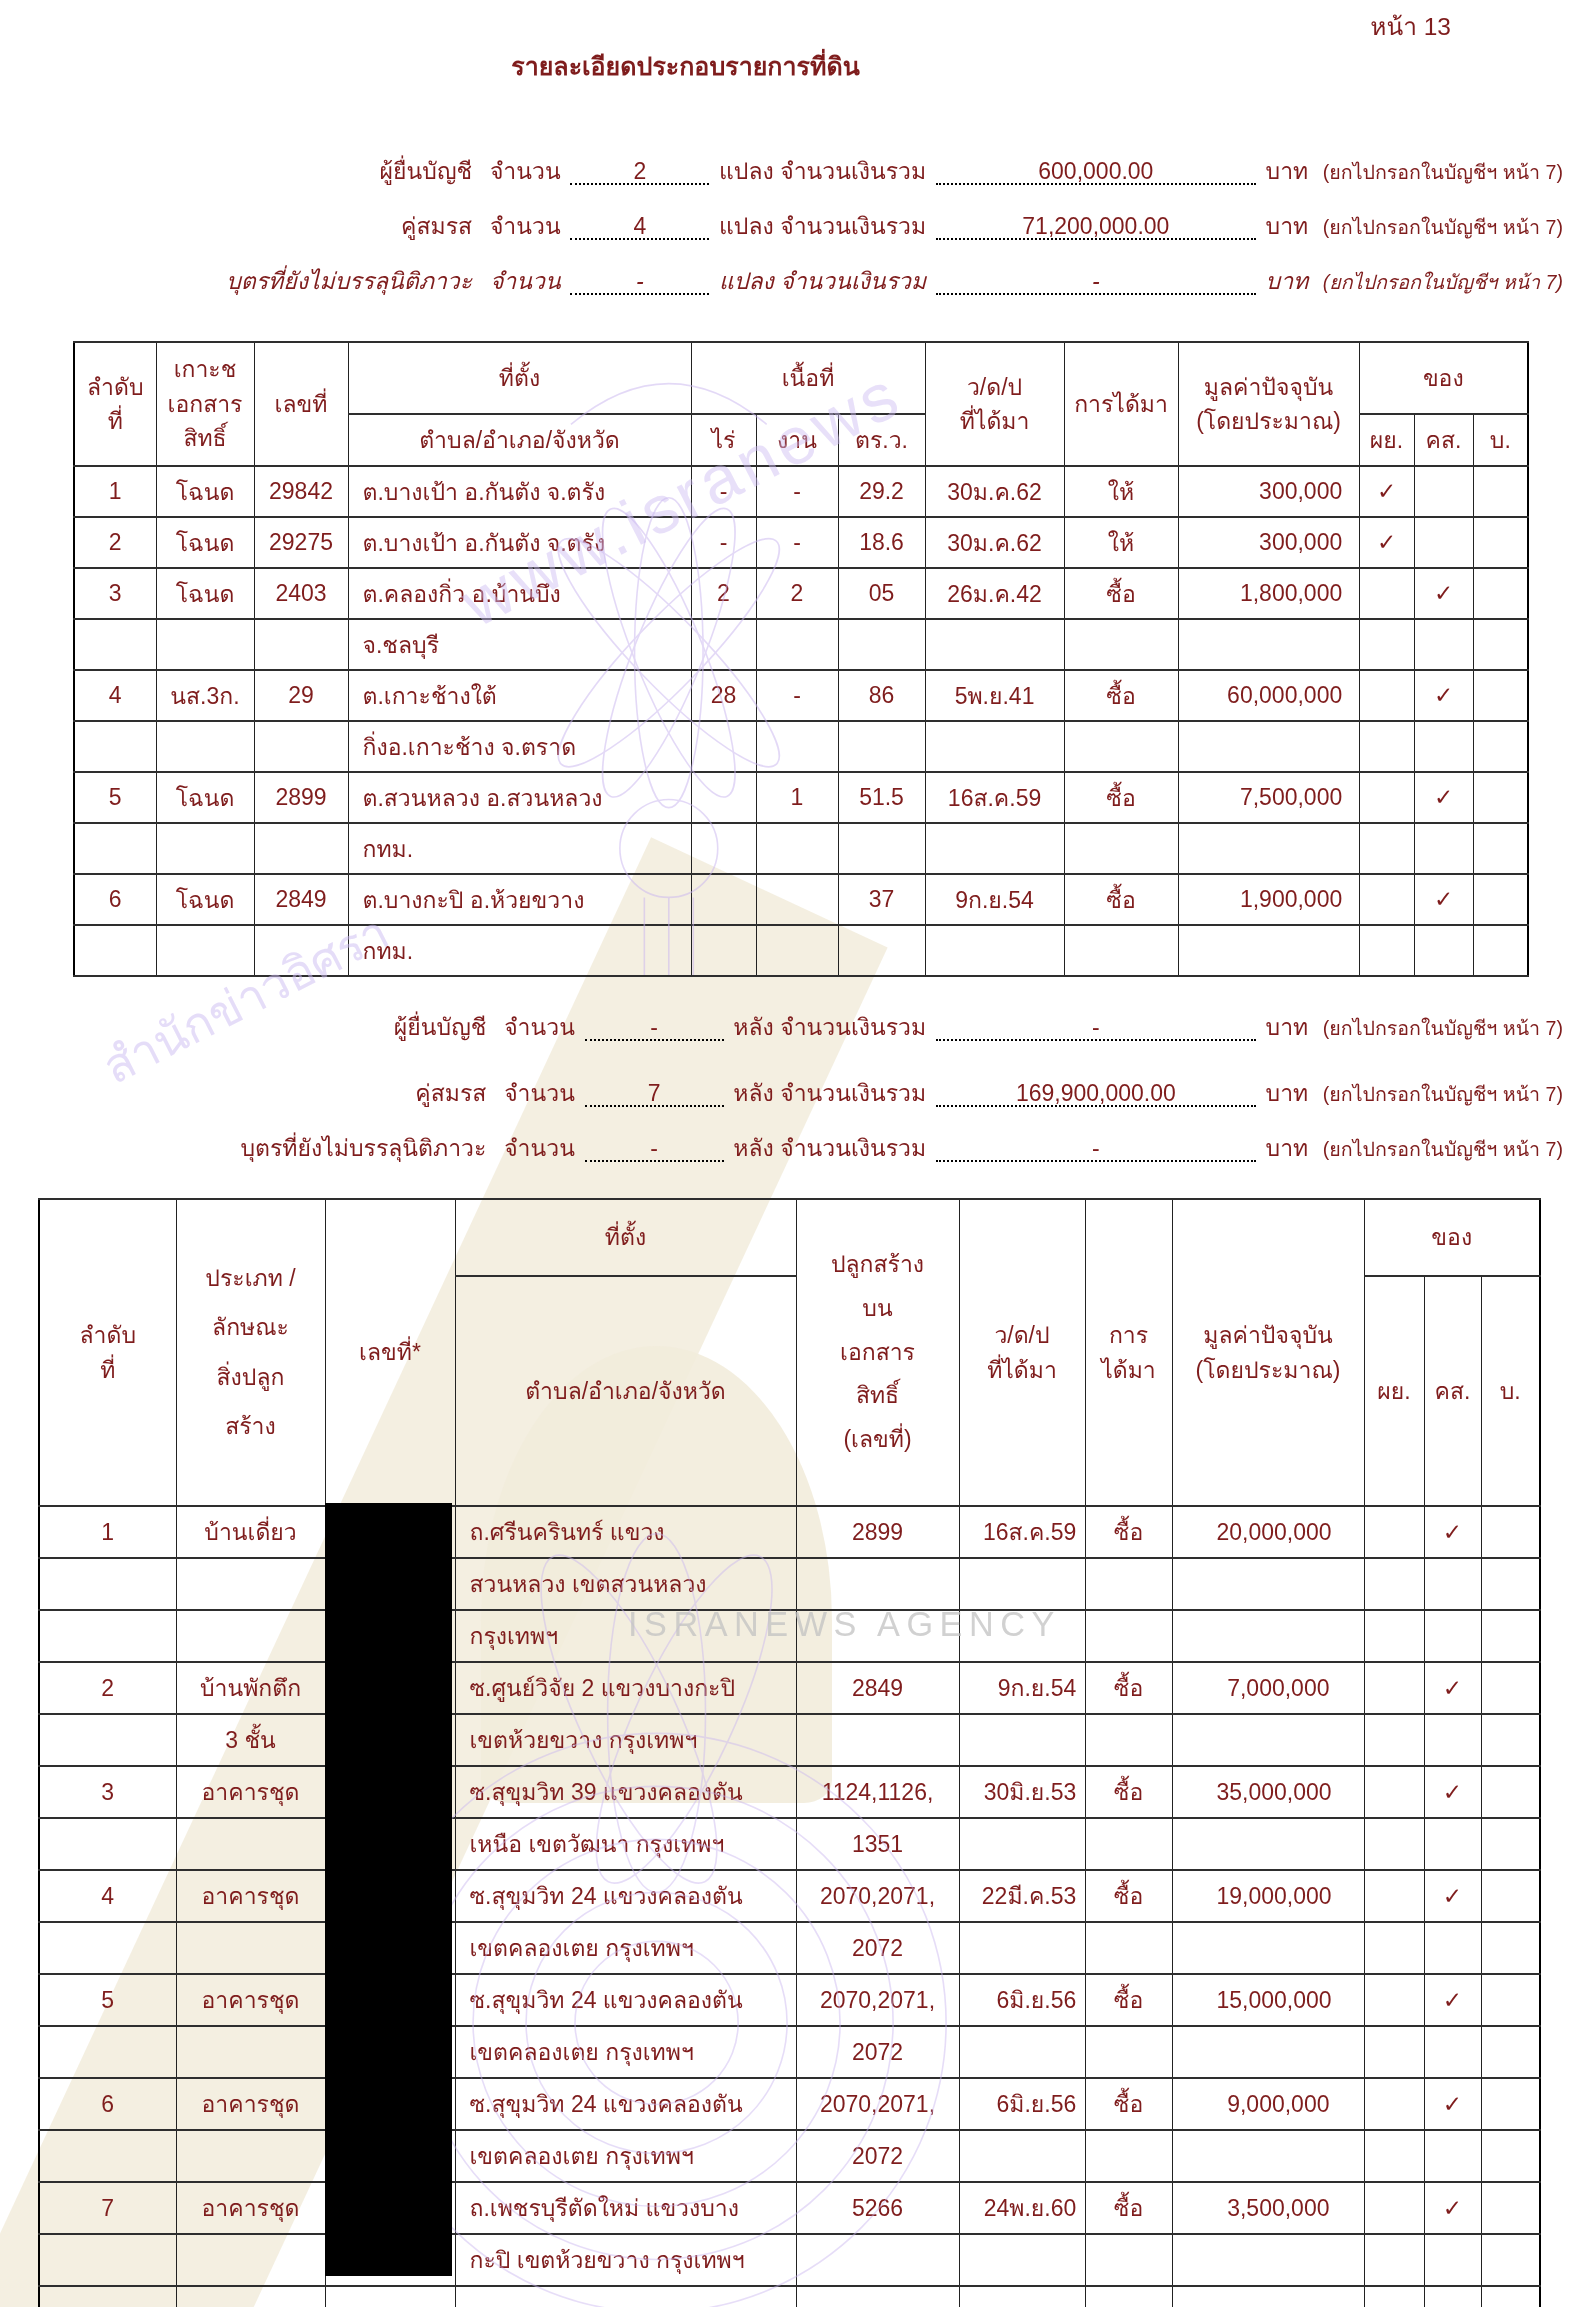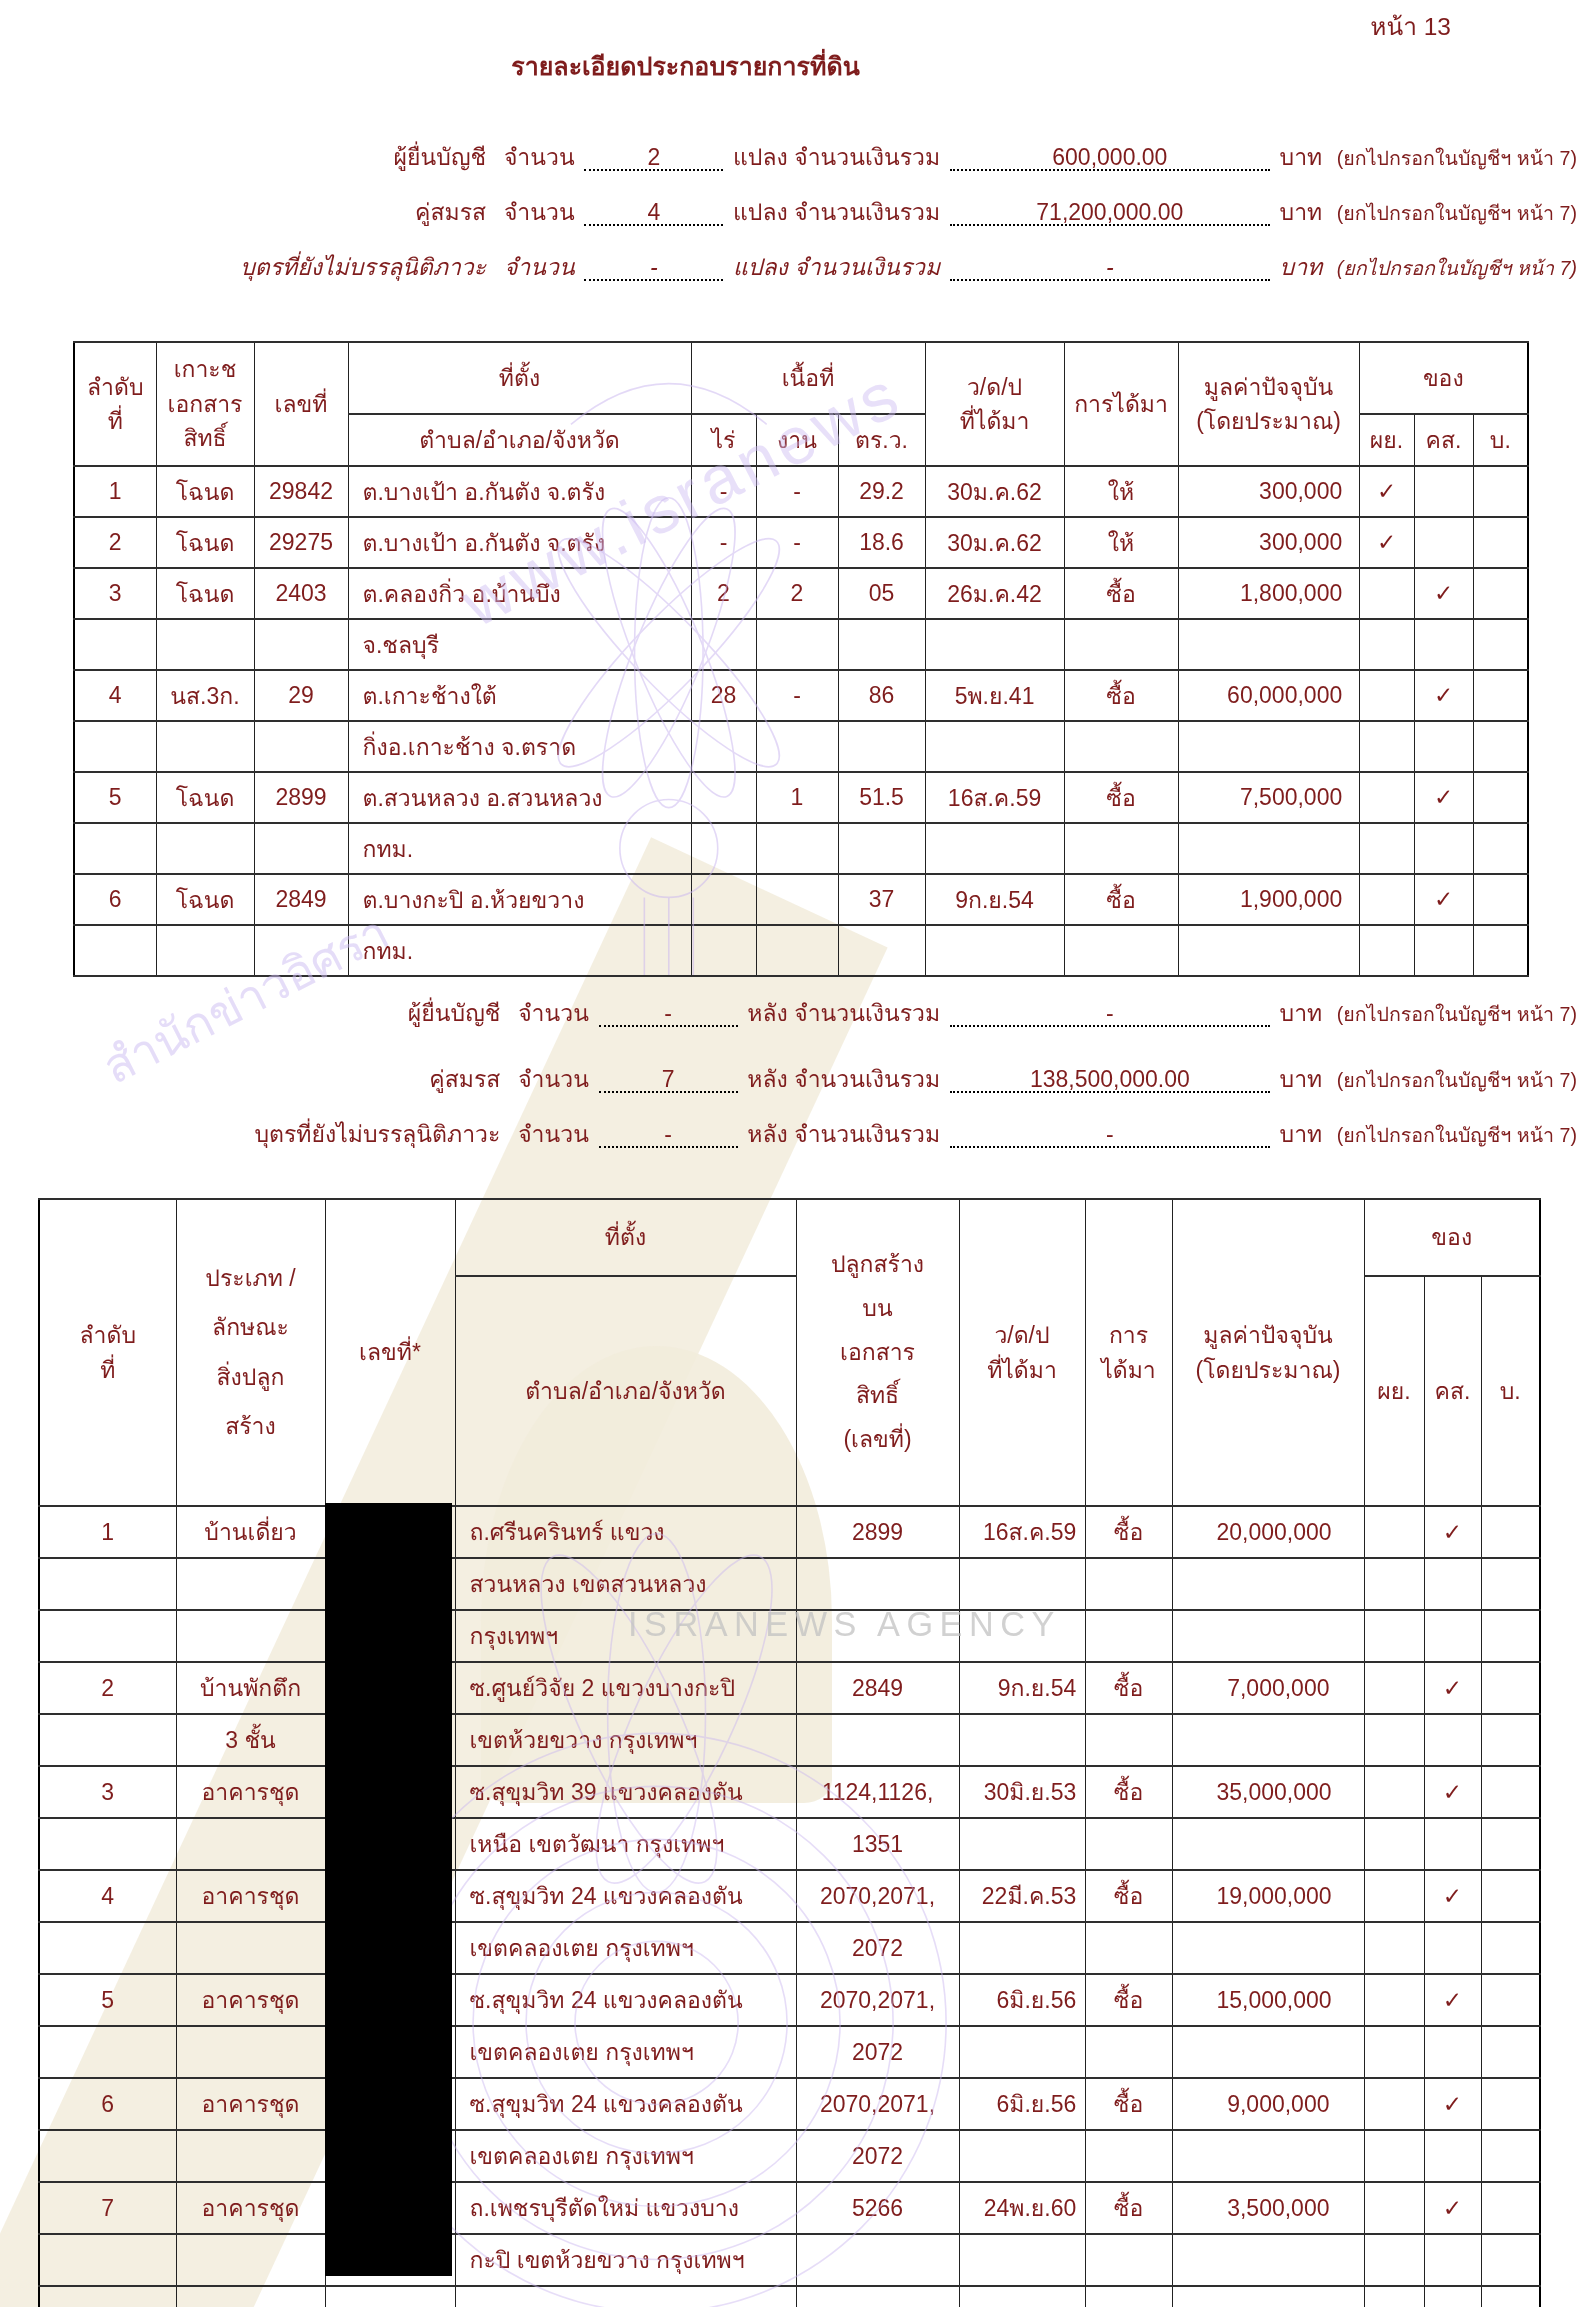--- a/index.html
+++ b/index.html
@@ -11,21 +11,21 @@
   
   .stain{position:absolute;background:#f2ecdc;z-index:0;}
   .stain.band{left:294px;top:816px;width:261px;height:1632px;transform:rotate(25deg);opacity:.85;}
   .stain.bell{left:481px;top:1346px;width:351px;height:457px;opacity:.9;
     border-radius:50% 50% 8% 8% / 60% 60% 5% 5%;}
   
   .pageno{position:absolute;top:6.5px;right:137px;font-size:24.5px;z-index:1;}
   .title{position:absolute;top:46px;left:0;width:1371px;text-align:center;
     font-size:25px;font-weight:600;z-index:1;}
   
-  .sumline{position:absolute;right:11px;white-space:nowrap;font-size:23px;z-index:1;}
+  .sumline{position:absolute;right:25px;white-space:nowrap;font-size:23px;z-index:1;margin-top:14px;}
   .sumline .gap{display:inline-block;width:11.4px;}
   .fill{display:inline-block;border-bottom:2.4px dotted #000;text-align:center;
     margin:0 3.3px;line-height:1.05;vertical-align:baseline;}
   .fill.count{min-width:139px;}
   .fill.amount{min-width:320px;}
   .sumline .note{font-size:19.6px;margin-left:8.2px;}
   
   table{border-collapse:collapse;table-layout:fixed;background:transparent;z-index:1;position:absolute;}
   #t1{left:73px;top:341px;width:1455px;}
   #t2{left:38px;top:1198px;width:1501px;}
@@ -300,21 +300,21 @@
     <span class="fill amount">-</span>
     <span>บาท</span>
     <span class="note">(ยกไปกรอกในบัญชีฯ หน้า 7)</span>
   </div>
   <div class="sumline" style="top:1061px;">
     <span>คู่สมรส</span><span class="gap"></span>
     <span>จำนวน</span>
     <span class="fill count">7</span>
     <span>หลัง</span>
     <span>จำนวนเงินรวม</span>
-    <span class="fill amount">138,500,000.00</span>
+    <span class="fill amount">169,900,000.00</span>
     <span>บาท</span>
     <span class="note">(ยกไปกรอกในบัญชีฯ หน้า 7)</span>
   </div>
   <div class="sumline" style="top:1116px;">
     <span>บุตรที่ยังไม่บรรลุนิติภาวะ</span><span class="gap"></span>
     <span>จำนวน</span>
     <span class="fill count">-</span>
     <span>หลัง</span>
     <span>จำนวนเงินรวม</span>
     <span class="fill amount">-</span>

